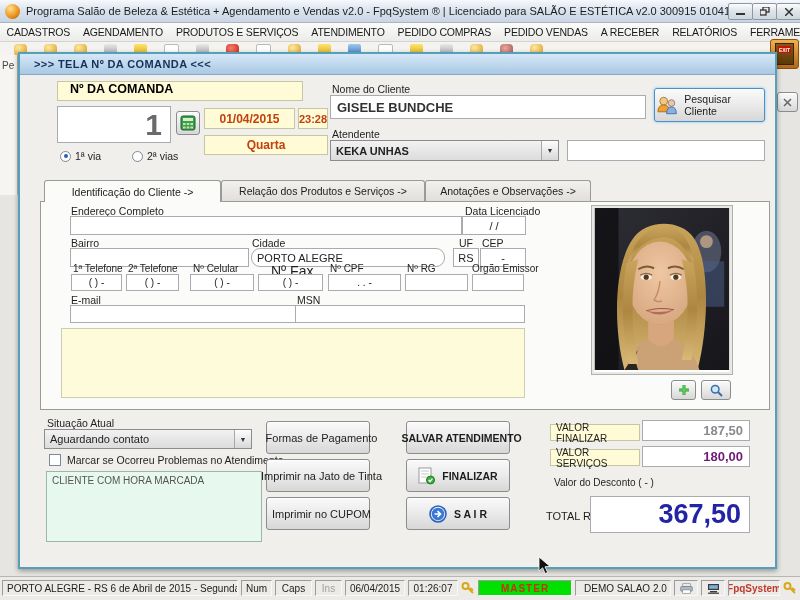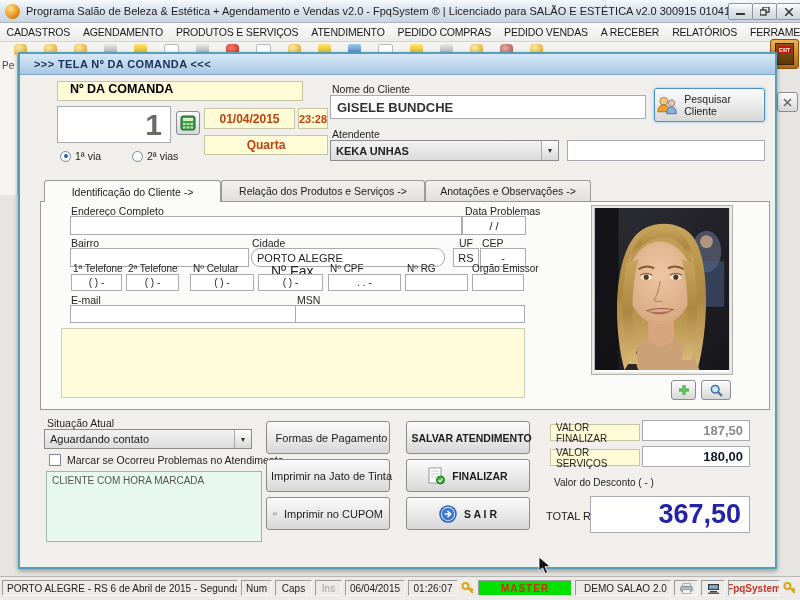--- a/index.html
+++ b/index.html
@@ -53,21 +53,21 @@
   .combo .arr{margin-left:auto;width:16px;height:100%;display:flex;align-items:center;justify-content:center;
               border-left:1px solid #a8a8a8;background:linear-gradient(#fdfdfd,#d8d8d8);font-size:7px;color:#333;}
   
   .tab{position:absolute;top:126px;height:21px;box-sizing:border-box;border:1px solid #9a9a96;border-bottom:none;
        border-radius:3px 3px 0 0;background:linear-gradient(#f2f1ee,#e0dfdb);
        display:flex;align-items:center;justify-content:center;font-size:10.5px;color:#222;}
   .tab.active{background:#fbfbf9;z-index:3;height:22px;font-weight:normal;}
   #tabpanel{left:20px;top:147px;width:730px;height:209px;background:#fbfbf9;
             border:1px solid #9a9a96;box-sizing:border-box;z-index:2;}
   
-  .act{position:absolute;width:124px;height:33px;gap:7px;padding:0 6px;}
+  .act{position:absolute;width:104px;height:33px;gap:7px;padding:0 6px;}
   .act span{white-space:nowrap;}
   
   .tot-lbl{font-size:10px;display:flex;align-items:center;padding-left:5px;color:#222;box-sizing:border-box;}
   .tot-val{justify-content:flex-end;padding-right:6px;font-weight:bold;font-size:13px;}
   
   #statusbar{left:0;top:576px;width:800px;height:24px;background:#edebe7;border-top:1px solid #b8b6b2;
              display:flex;align-items:flex-start;padding:3px 2px 0 2px;box-sizing:border-box;gap:3px;}
   .sp{border:1px solid;border-color:#9b9b9b #f8f8f8 #f8f8f8 #9b9b9b;height:16px;font-size:10px;color:#222;
       display:flex;align-items:center;box-sizing:border-box;padding:0 4px;white-space:nowrap;overflow:hidden;}
   
@@ -215,21 +215,21 @@
     <div class="tab" style="left:201px;width:204px;">
       <span>Relação dos Produtos e Serviços  -&gt;</span>
     </div>
     <div class="tab" style="left:405px;width:166px;">
       <span>Anotações e Observações  -&gt;</span>
     </div>
 
     <div class="abs" id="tabpanel">
       <span class="abs lbl" style="left:30px;top:3px;">Endereço Completo</span>
       <div class="abs tb" style="left:29px;top:14px;width:392px;height:19px;padding-left:4px;"></div>
-      <span class="abs lbl" style="left:424px;top:3px;">Data Problemas</span>
+      <span class="abs lbl" style="left:424px;top:3px;">Data Licenciado</span>
       <div class="abs tb" style="left:421px;top:14px;width:64px;height:19px;justify-content:center;">/  /</div>
 
       <span class="abs lbl" style="left:30px;top:35px;">Bairro</span>
       <div class="abs tb" style="left:29px;top:46px;width:179px;height:19px;padding-left:4px;"></div>
       <span class="abs lbl" style="left:211px;top:35px;">Cidade</span>
       <div class="abs tb" style="left:210px;top:46px;width:194px;height:19px;padding-left:5px;border-radius:9px;">PORTO ALEGRE</div>
       <span class="abs lbl" style="left:418px;top:35px;">UF</span>
       <div class="abs tb" style="left:412px;top:46px;width:26px;height:19px;justify-content:center;">RS</div>
       <span class="abs lbl" style="left:441px;top:35px;">CEP</span>
       <div class="abs tb" style="left:439px;top:46px;width:46px;height:19px;justify-content:center;">-</div>
@@ -372,21 +372,21 @@
         <circle cx="9" cy="9" r="8" fill="none" stroke="#2a62c0" stroke-width="1.6"></circle>
         <circle cx="9" cy="9" r="6.2" fill="#3a78d8"></circle>
         <path d="M5.5,9 H11 M8.5,6 L11.5,9 L8.5,12" stroke="#fff" stroke-width="1.7" fill="none"></path>
       </svg>
       <span>S A I R</span>
     </div>
 
     <div class="abs ylw tot-lbl" style="left:530px;top:370px;width:90px;height:17px;">VALOR FINALIZAR</div>
     <div class="abs tb tot-val" style="left:622px;top:366px;width:108px;height:21px;color:#8a8a8a;">187,50</div>
     <div class="abs ylw tot-lbl" style="left:530px;top:395px;width:90px;height:17px;">VALOR SERVIÇOS</div>
-    <div class="abs tb tot-val" style="left:622px;top:392px;width:108px;height:21px;color:#0f172a;">180,00</div>
+    <div class="abs tb tot-val" style="left:622px;top:392px;width:108px;height:21px;color:#701a75;">180,00</div>
     <span class="abs lbl" style="left:534px;top:423px;font-size:10px;">Valor do Desconto ( - )</span>
     <span class="abs lbl" style="left:526px;top:456px;font-size:11px;">TOTAL R$</span>
     <div class="abs tb" style="left:570px;top:442px;width:160px;height:37px;justify-content:flex-end;
          padding-right:8px;font-size:27px;font-weight:bold;color:#2323a8;">367,50</div>
   </div>
 
   <svg class="abs" style="left:538px;top:556px;z-index:60;" width="13" height="19" viewBox="0 0 13 19">
     <path d="M1,1 L1,15 L4.6,11.8 L7.2,17.6 L9.6,16.4 L7,10.8 L12,10.4 Z" fill="#111" stroke="#fff" stroke-width="0.8"></path>
   </svg>
 

